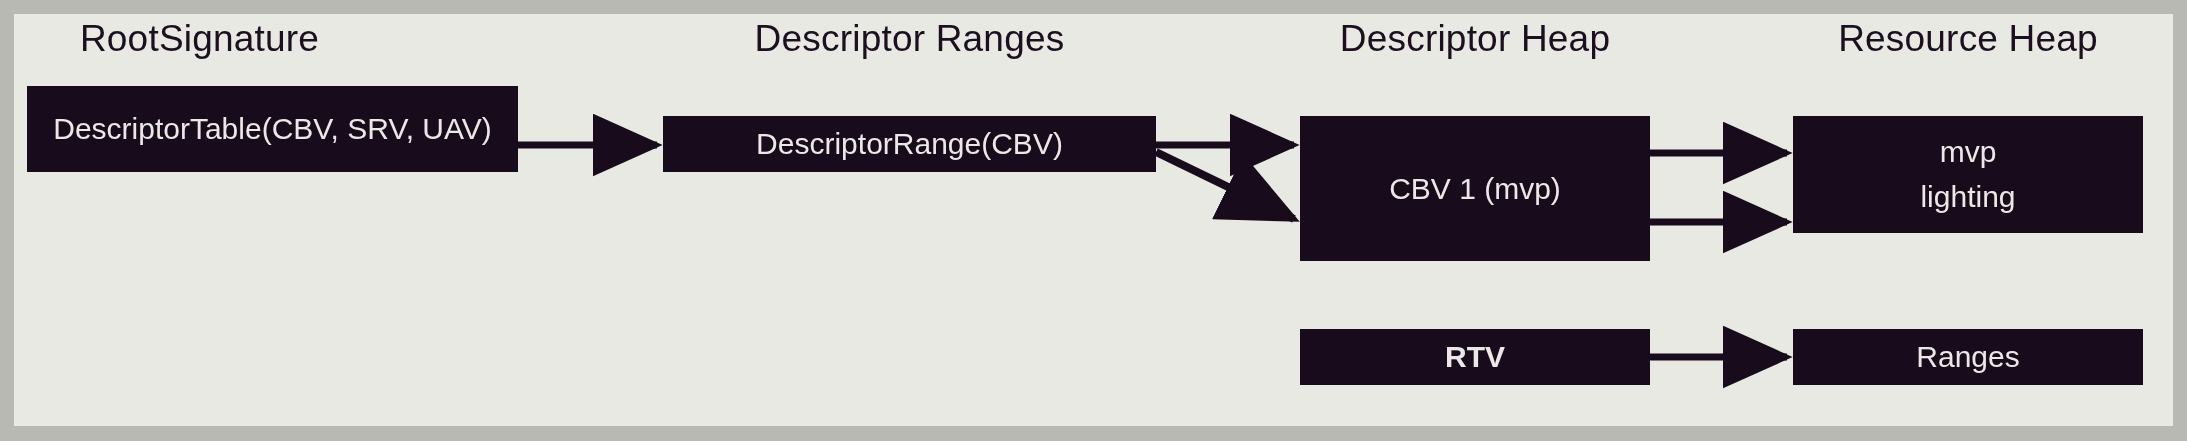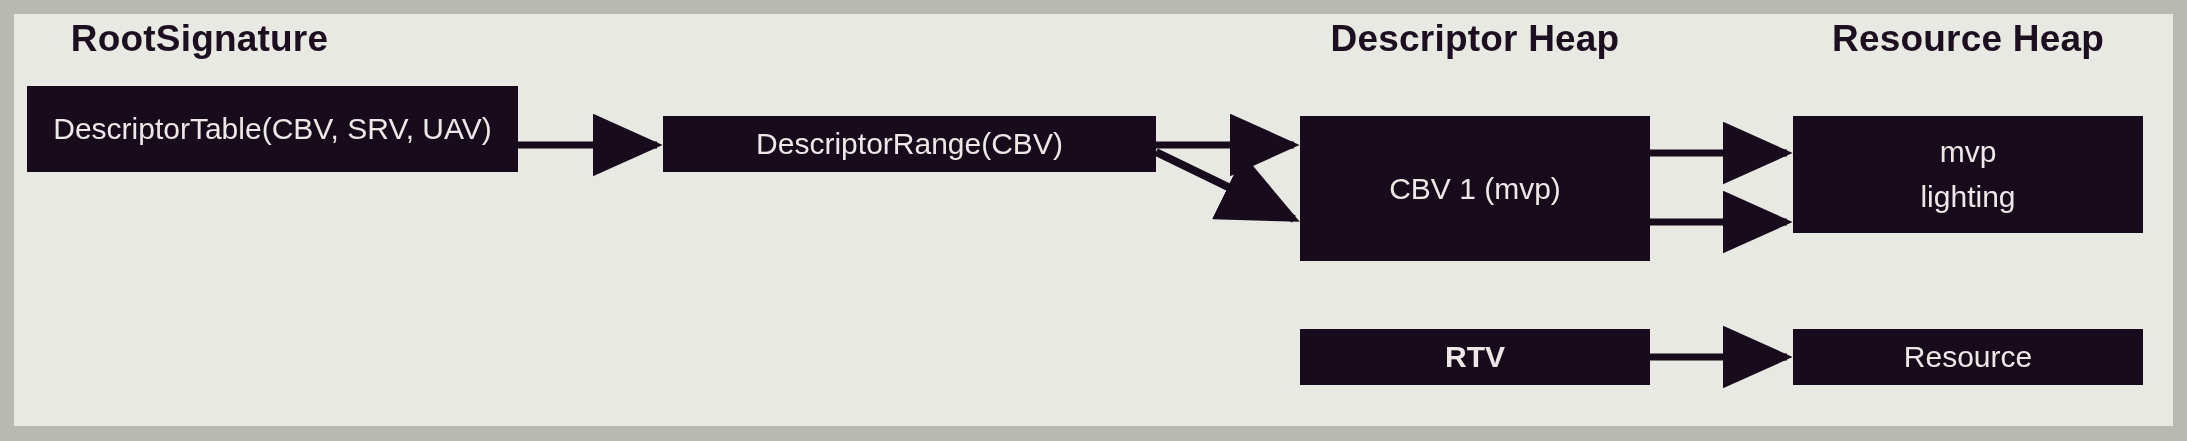--- a/index.html
+++ b/index.html
@@ -21,21 +21,21 @@
     left: 14px;
     top: 14px;
     width: 2159px;
     height: 412px;
     background: #e9e9e3;
   }
   .heading {
     position: absolute;
     color: #1b0f20;
     font-size: 37px;
-    font-weight: 700;
+    font-weight: 400;
     letter-spacing: 0.2px;
     white-space: nowrap;
     text-align: center;
     line-height: 1;
   }
   .node {
     position: absolute;
     background: #170b1c;
     color: #ece8e7;
     display: flex;
@@ -64,20 +64,21 @@
     overflow: visible;
   }
 </style>
 </head>
 <body>
 
 <div id="stage">
   <div id="canvas"></div>
 
   <div class="heading" style="left:27px; top:20px; width:345px;">RootSignature</div>
+  <div class="heading" style="left:663px; top:20px; width:493px;">Descriptor Ranges</div>
   <div class="heading" style="left:1300px; top:20px; width:350px;">Descriptor Heap</div>
   <div class="heading" style="left:1793px; top:20px; width:350px;">Resource Heap</div>
 
   <svg class="edges" viewBox="0 0 2187 441" xmlns="http://www.w3.org/2000/svg">
     <defs>
       <marker id="arw" markerWidth="10" markerHeight="9" refX="9.2" refY="4.5" orient="auto" markerUnits="strokeWidth">
         <path d="M0,0 L10,4.5 L0,9 Z" fill="#170b1c"></path>
       </marker>
     </defs>
 
@@ -109,15 +110,15 @@
   <div class="node two-row" style="left:1793px; top:116px; width:350px; height:117px;">
     <span class="line">mvp</span>
     <span class="line">lighting</span>
   </div>
 
   <div class="node" style="left:1300px; top:329px; width:350px; height:56px;font-weight:bold;">
     <span class="line">RTV</span>
   </div>
 
   <div class="node" style="left:1793px; top:329px; width:350px; height:56px;">
-    <span class="line">Resource</span>
+    <span class="line">Ranges</span>
   </div>
 </div>
 
 </body></html>

